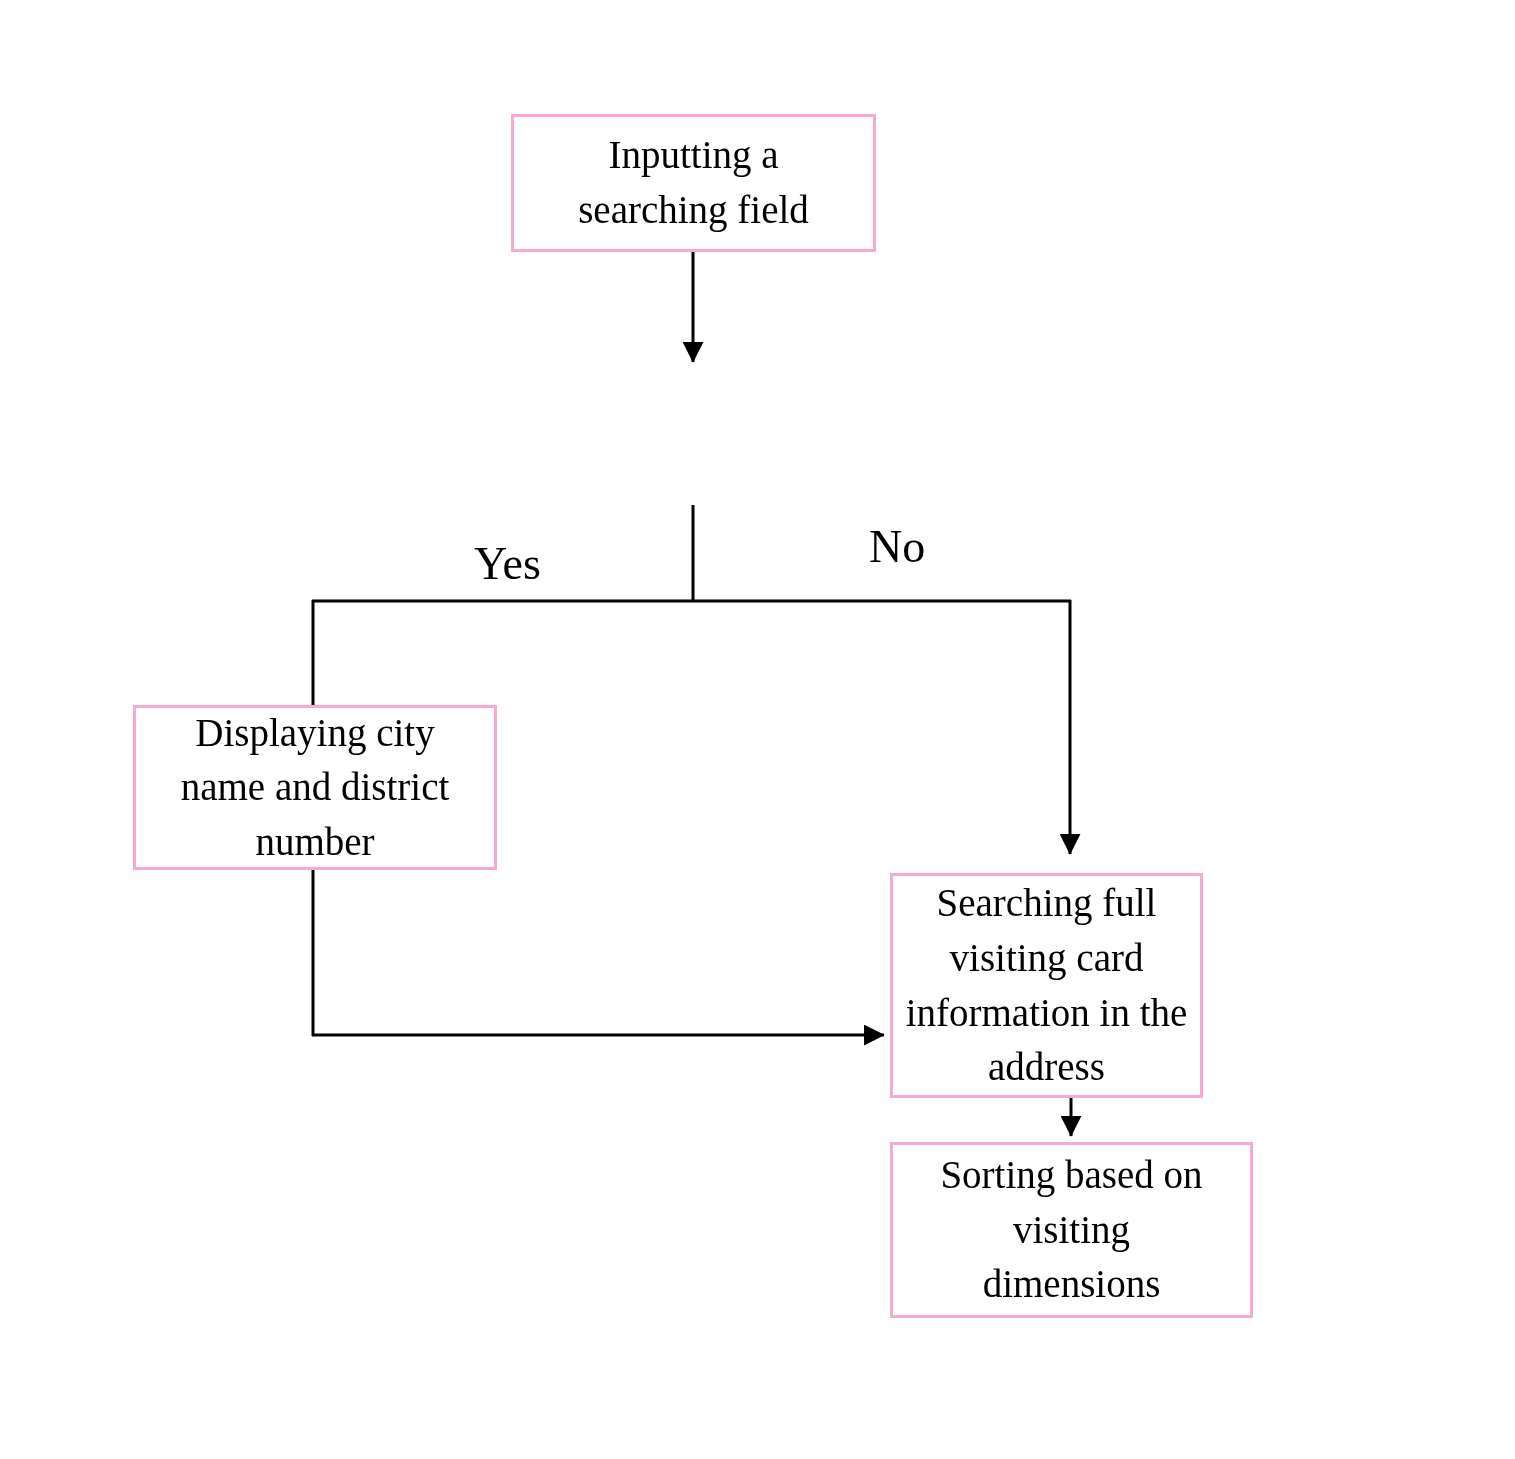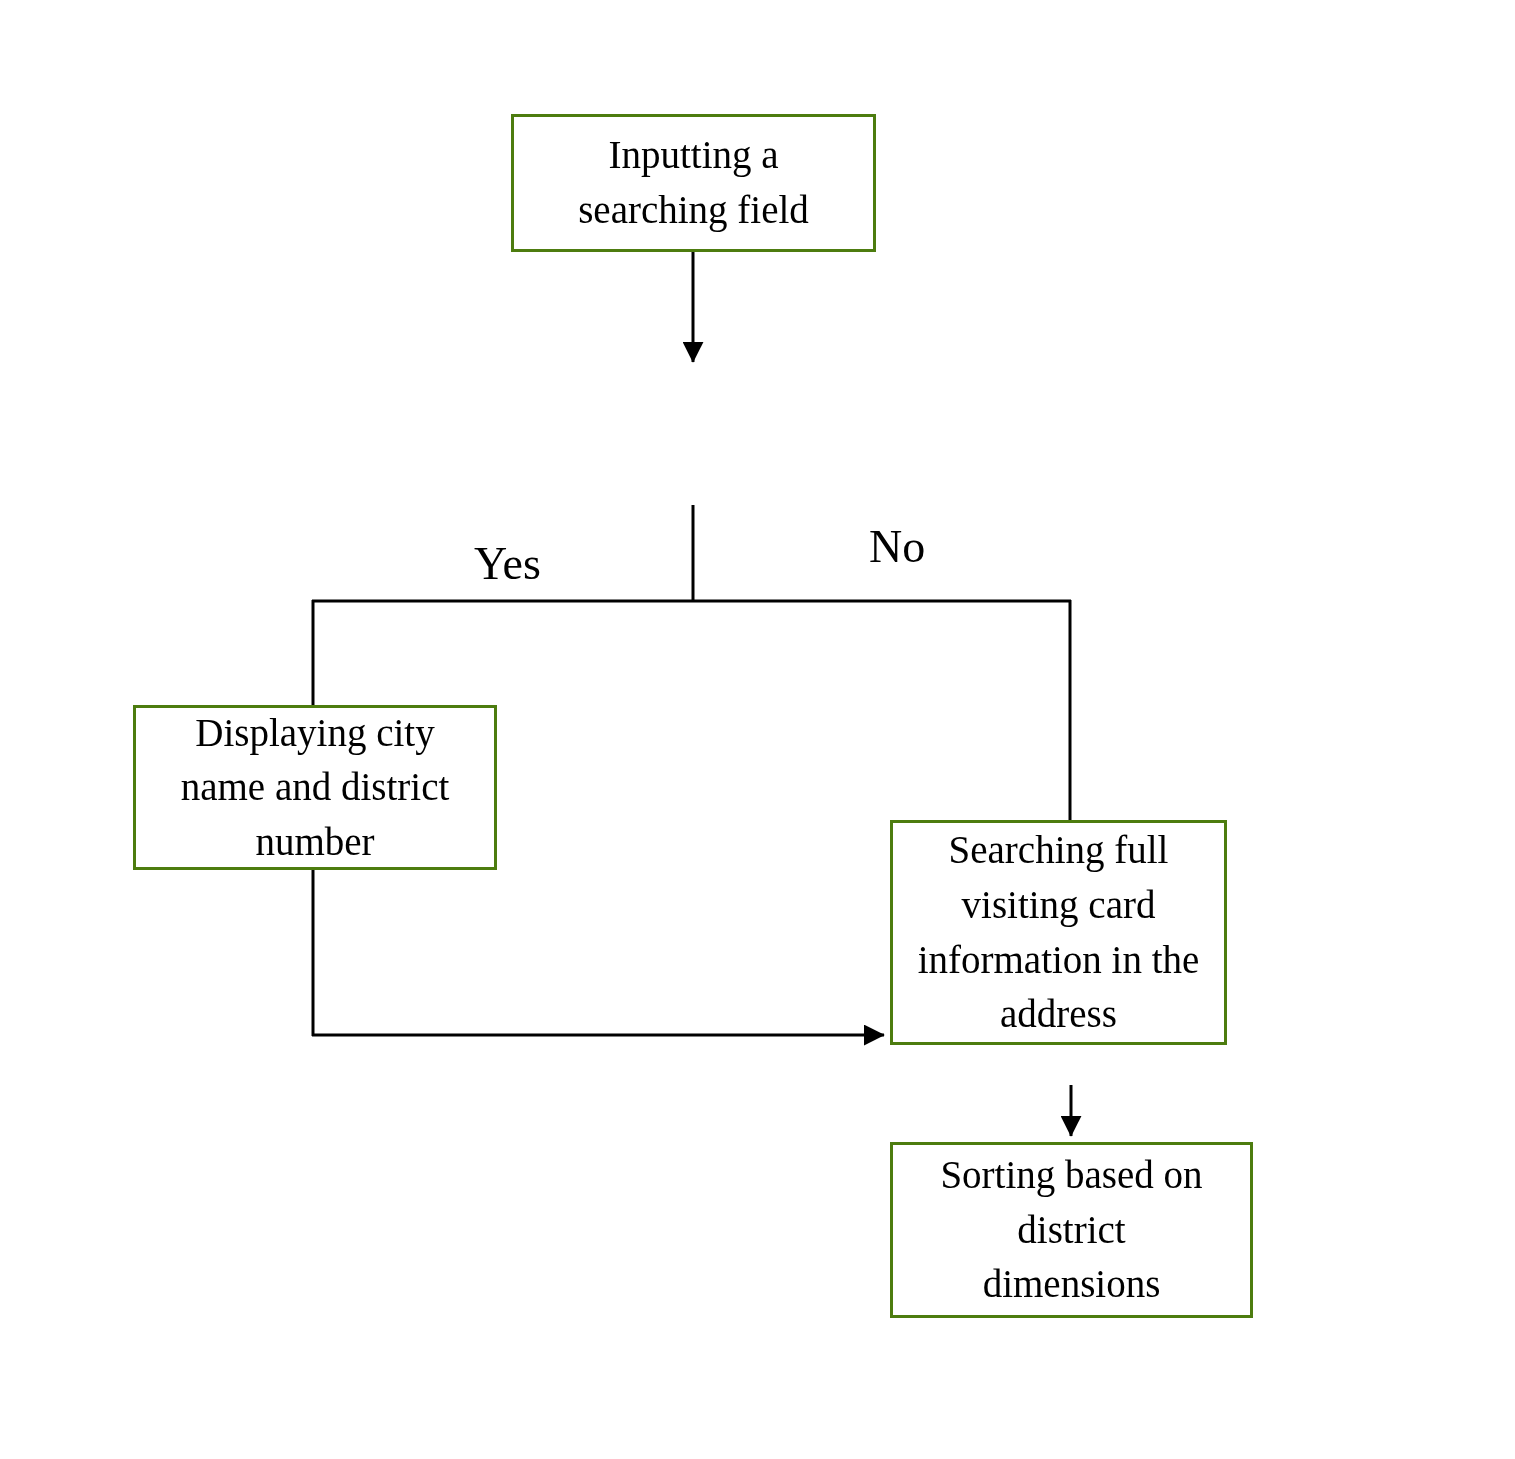--- a/index.html
+++ b/index.html
@@ -23,21 +23,21 @@
     position: absolute;
     left: 0;
     top: 0;
     width: 1515px;
     height: 1459px;
     display: block;
   }
   .node-box {
     position: absolute;
     box-sizing: border-box;
-    border: 3px solid #4d7c0f;
+    border: 3px solid #f9a8d4;
     background: #ffffff;
     display: flex;
     align-items: center;
     justify-content: center;
     text-align: center;
   }
   .node-label {
     display: block;
     width: 100%;
     padding: 0 8px;
@@ -86,30 +86,30 @@
 searching field</span>
   </div>
 
 
   <div class="node-box" style="left:133px; top:705px; width:364px; height:165px;">
     <span class="node-label">Displaying city
 name and district
 number</span>
   </div>
 
-  <div class="node-box" style="left:890px; top:820px; width:337px; height:225px;">
+  <div class="node-box" style="left:890px; top:873px; width:313px; height:225px;">
     <span class="node-label">Searching full
 visiting card
 information in the
 address</span>
   </div>
 
   <div class="node-box" style="left:890px; top:1142px; width:363px; height:176px;">
     <span class="node-label">Sorting based on
-district
+visiting
 dimensions</span>
   </div>
 
   <div class="edge-label" style="left:474px; top:541px;">Yes</div>
 
   <div class="edge-label" style="left:869px; top:524px;">No</div>
 
 </div>
 
 </body></html>

